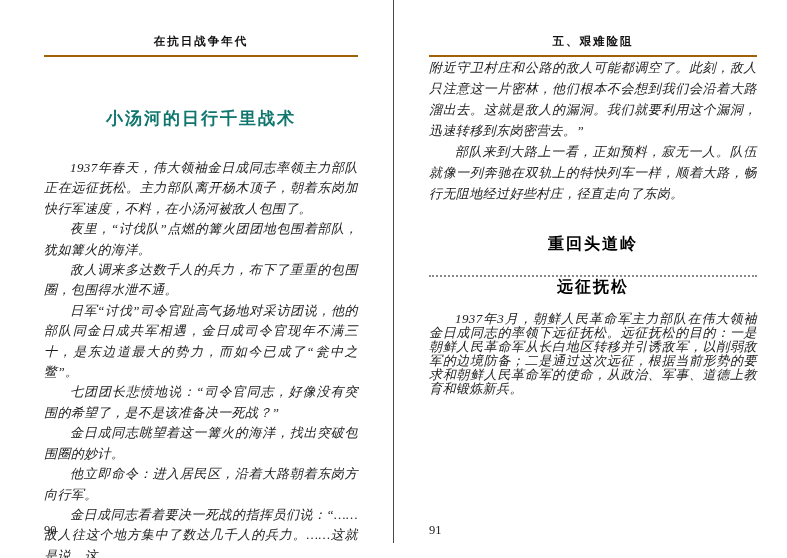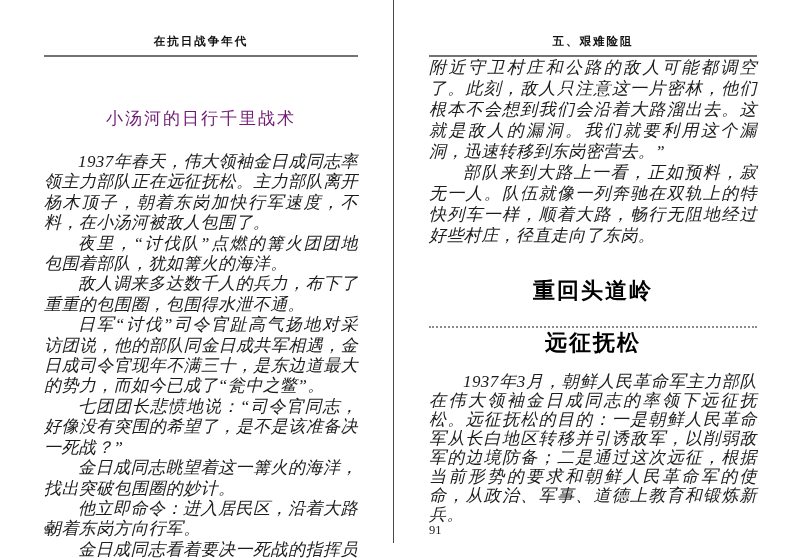--- a/index.html
+++ b/index.html
@@ -16,56 +16,56 @@
   #page-left  { left: 44px;  width: 314px; }
   #page-right { left: 429px; width: 328px; }
 
   .running-header {
     text-align: center;
     font-weight: bold;
     font-size: 11.5px;
     letter-spacing: 2px;
     padding-top: 34px;
     padding-bottom: 6px;
-    border-bottom: 2px solid #737373;
+    border-bottom: 2px solid #a16207;
     color: #111;
   }
 
   .chapter-title {
     text-align: center;
-    font-weight: normal;
+    font-weight: bold;
     font-size: 17px;
     letter-spacing: 2px;
     margin-top: 50px;
-    margin-bottom: 22px;
-    color: #701a75;
+    margin-bottom: 28px;
+    color: #0f766e;
   }
 
   .section-title {
     text-align: center;
     font-weight: bold;
-    font-size: 22px;
+    font-size: 16px;
     letter-spacing: 2px;
     margin-top: 30px;
     margin-bottom: 20px;
     color: #000;
   }
   .section-title.tight { margin-top: 0; margin-bottom: 14px; }
 
   .body-text p {
     margin: 0;
-    font-size: 17px;
+    font-size: 13px;
     line-height: 20.4px;
     text-align: justify;
     text-justify: inter-character;
     letter-spacing: 0.4px;
     font-style: italic; 
   }
   #page-right .body-text p { line-height: 21px; }
-  #page-right .sec2 p { line-height: 19px; }
+  #page-right .sec2 p { line-height: 14px; }
   .indent { text-indent: 2em; }
   .first-block { margin-top: 16px; }
 
   .dotted-separator {
     border: none;
     border-top: 2px dotted #8a8a8a;
     margin: 20px 0 0 0;
   }
 
   .page-number {

